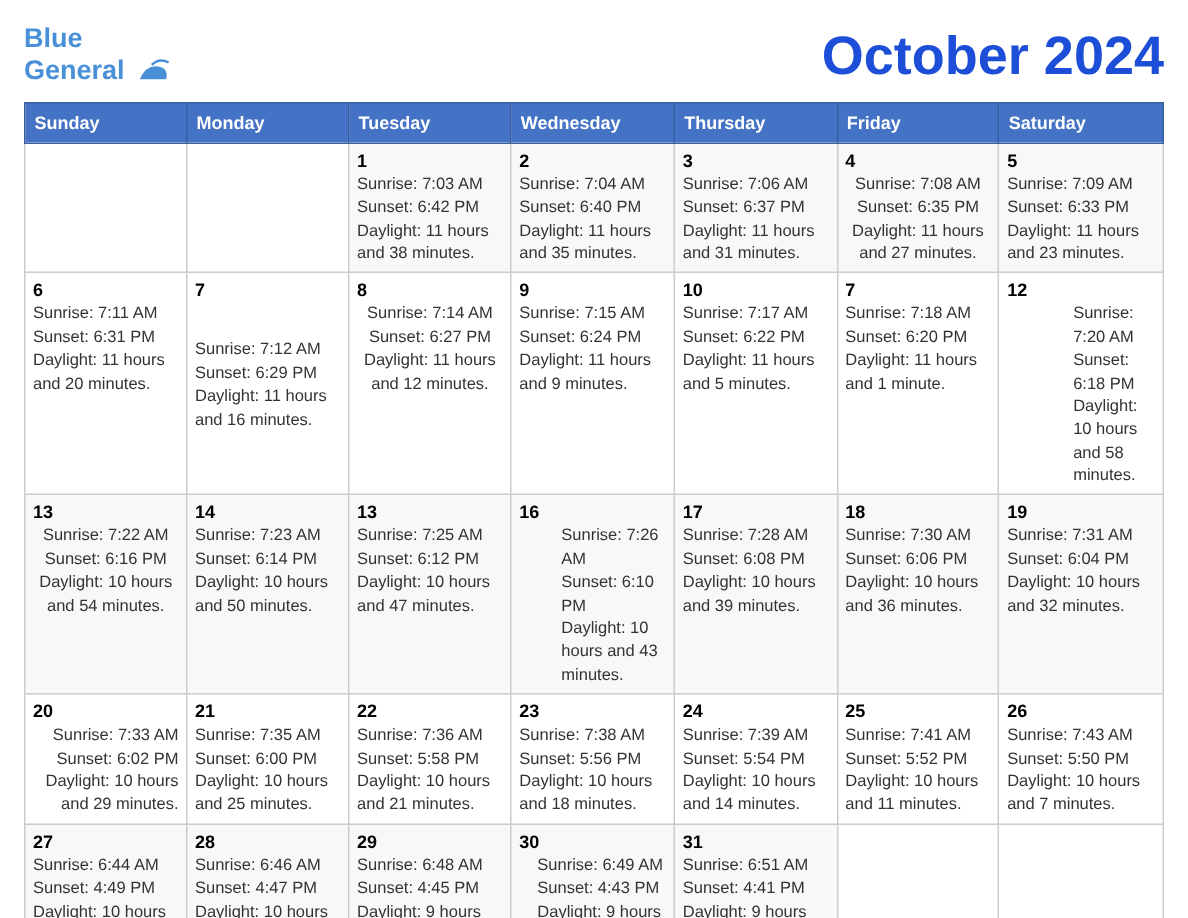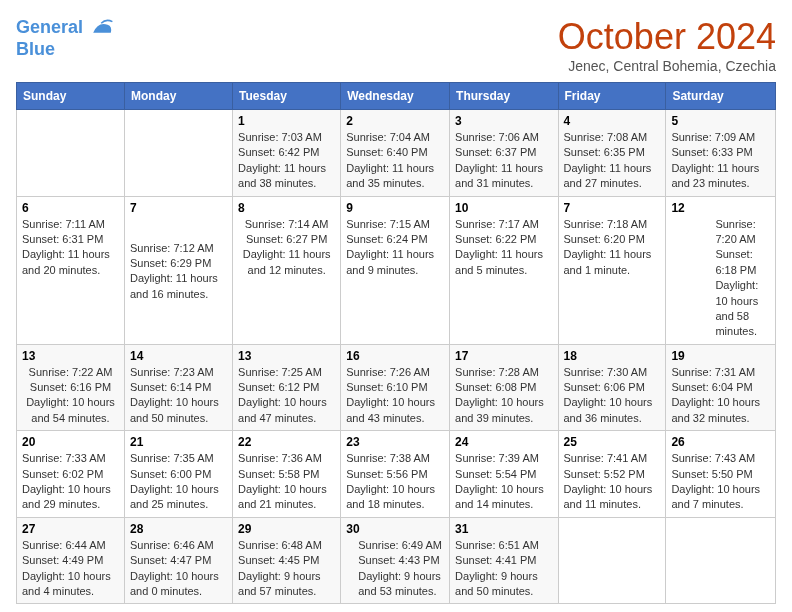--- a/index.html
+++ b/index.html
@@ -32,22 +32,22 @@
     .logo-icon {
       width: 24px;
       height: 24px;
       margin-left: 2px;
     }
     .title-block {
       text-align: right;
     }
     .month-title {
       font-size: 36px;
-      color: #c2410c;
-      font-weight: 400;
+      color: #1d4ed8;
+      font-weight: 700;
     }
     .subtitle {
       font-size: 14px;
       color: #555;
     }
     table {
       width: 100%;
       border-collapse: collapse;
       font-size: 11px;
     }
@@ -85,33 +85,32 @@
     .empty {
       background: #fff !important;
     }
   </style>
 </head>
 <body>
 
 <div class="header">
   <div class="logo">
     <div>
+      <div class="logo-text" style="color:#4a90d9; font-size:18px;">Blue</div>
       <div class="logo-text">
         <span>General</span>
         <svg class="logo-icon" viewBox="0 0 30 24" fill="none" xmlns="http://www.w3.org/2000/svg" style="display:inline-block;vertical-align:middle;margin-left:2px;">
           <path d="M4 18 Q10 4 22 8 Q28 10 26 18" fill="#4a90d9"></path>
           <path d="M14 6 Q20 0 28 4" stroke="#4a90d9" stroke-width="2" fill="none"></path>
         </svg>
       </div>
-      <div class="logo-text" style="color:#4a90d9; font-size:18px;">Blue</div>
     </div>
   </div>
   <div class="title-block">
     <div class="month-title">October 2024</div>
-    <div class="subtitle">Jenec, Central Bohemia, Czechia</div>
   </div>
 </div>
 
 <table>
   <thead>
     <tr id="header-row">
     <th>Sunday</th>
         <th>Monday</th>
         <th>Tuesday</th>
         <th>Wednesday</th>
@@ -137,21 +136,21 @@
 Daylight: 11 hours and 35 minutes.</div>
         </td>
         <td>
           <span class="day-num">3</span>
           <div class="cell-text" style="white-space: pre-line;">Sunrise: 7:06 AM
 Sunset: 6:37 PM
 Daylight: 11 hours and 31 minutes.</div>
         </td>
         <td>
           <span class="day-num">4</span>
-          <div class="cell-text" style="white-space: pre-line;">Sunrise: 7:08 AM
+          <div class="cell-text" style="white-space: pre-line; text-align: center;">Sunrise: 7:08 AM
 Sunset: 6:35 PM
 Daylight: 11 hours and 27 minutes.</div>
         </td>
         <td>
           <span class="day-num">5</span>
           <div class="cell-text" style="white-space: pre-line;">Sunrise: 7:09 AM
 Sunset: 6:33 PM
 Daylight: 11 hours and 23 minutes.</div>
         </td>
       </tr>
@@ -213,21 +212,21 @@
 Daylight: 10 hours and 50 minutes.</div>
         </td>
         <td>
           <span class="day-num">13</span>
           <div class="cell-text" style="white-space: pre-line;">Sunrise: 7:25 AM
 Sunset: 6:12 PM
 Daylight: 10 hours and 47 minutes.</div>
         </td>
         <td>
           <span class="day-num">16</span>
-          <div class="cell-text" style="white-space: pre-line;">Sunrise: 7:26 AM
+          <div class="cell-text" style="white-space: pre-line; margin-left: 28px;">Sunrise: 7:26 AM
 Sunset: 6:10 PM
 Daylight: 10 hours and 43 minutes.</div>
         </td>
         <td>
           <span class="day-num">17</span>
           <div class="cell-text" style="white-space: pre-line;">Sunrise: 7:28 AM
 Sunset: 6:08 PM
 Daylight: 10 hours and 39 minutes.</div>
         </td>
         <td>
@@ -239,21 +238,21 @@
         <td>
           <span class="day-num">19</span>
           <div class="cell-text" style="white-space: pre-line;">Sunrise: 7:31 AM
 Sunset: 6:04 PM
 Daylight: 10 hours and 32 minutes.</div>
         </td>
       </tr>
       <tr>
         <td>
           <span class="day-num">20</span>
-          <div class="cell-text" style="white-space: pre-line;">Sunrise: 7:33 AM
+          <div class="cell-text" style="white-space: pre-line; text-align: right;">Sunrise: 7:33 AM
 Sunset: 6:02 PM
 Daylight: 10 hours and 29 minutes.</div>
         </td>
         <td>
           <span class="day-num">21</span>
           <div class="cell-text" style="white-space: pre-line;">Sunrise: 7:35 AM
 Sunset: 6:00 PM
 Daylight: 10 hours and 25 minutes.</div>
         </td>
         <td>

